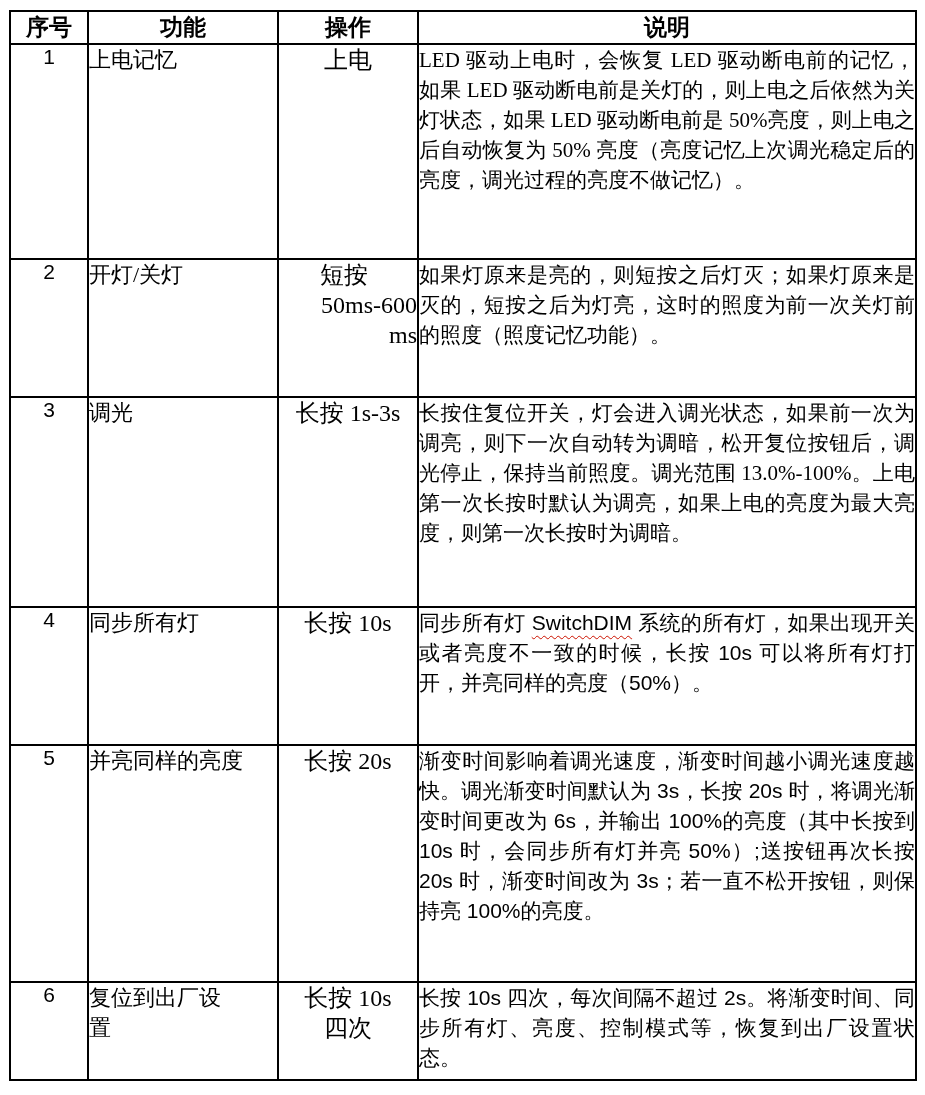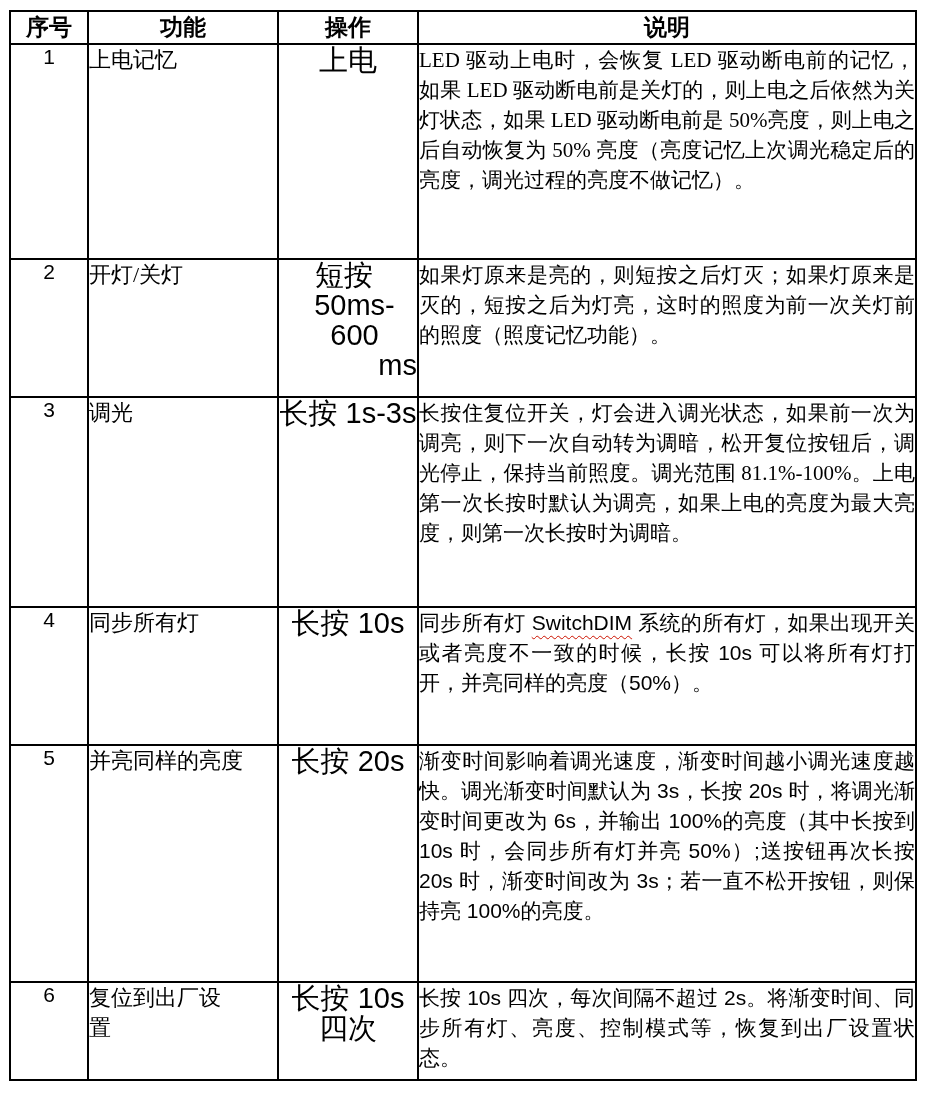--- a/index.html
+++ b/index.html
@@ -55,29 +55,29 @@
   }
   .cell-func {
     text-align: left;
     font-size: 22px;
     line-height: 30px;
     padding-top: 3px;
     font-family: "Liberation Serif", serif;
   }
   .cell-op {
     text-align: center;
-    font-size: 29px;
+    font-size: 24px;
     line-height: 30px;
     padding-top: 3px;
-    font-family: Liberation Sans, sans-serif;
+    font-family: Liberation Serif, serif;
   }
   .pad-line { padding-top: 33px; }
   .op-line { display: block; }
   .op-wrap3 .op-line:nth-child(1) { text-align: center; padding-right: 8px; }
-  .op-wrap3 .op-line:nth-child(2) { text-align: center;  padding-left: 6px; margin-left: 7px; }
+  .op-wrap3 .op-line:nth-child(2) { text-align: right;  padding-left: 6px; margin-left: 7px; }
   .op-wrap3 .op-line:nth-child(3) { text-align: right;  padding-left: 6px; }
 
   .cell-desc {
     font-size: 21px;
     line-height: 30px;
     text-align: justify;
     padding: 4px 9px 0 10px;
     margin-top: 31px;
   }
   .latin-serif { font-family: "Liberation Serif", serif; }
@@ -134,21 +134,21 @@
     </tr>
 
     <tr class="r3">
       <td class="cell-no">3</td>
       <td class="cell-func">
         <div class="op-line">调光</div>
       </td>
       <td class="cell-op pad-line">
         <div class="op-line">长按 1s-3s</div>
       </td>
-      <td class="cell-desc latin-serif">长按住复位开关，灯会进入调光状态，如果前一次为调亮，则下一次自动转为调暗，松开复位按钮后，调光停止，保持当前照度。调光范围 81.1%-100%。上电第一次长按时默认为调亮，如果上电的亮度为最大亮度，则第一次长按时为调暗。</td>
+      <td class="cell-desc latin-serif">长按住复位开关，灯会进入调光状态，如果前一次为调亮，则下一次自动转为调暗，松开复位按钮后，调光停止，保持当前照度。调光范围 13.0%-100%。上电第一次长按时默认为调亮，如果上电的亮度为最大亮度，则第一次长按时为调暗。</td>
     </tr>
 
     <tr class="r4">
       <td class="cell-no">4</td>
       <td class="cell-func">
         <div class="op-line">同步所有灯</div>
       </td>
       <td class="cell-op">
         <div class="op-line">长按 10s</div>
       </td>

